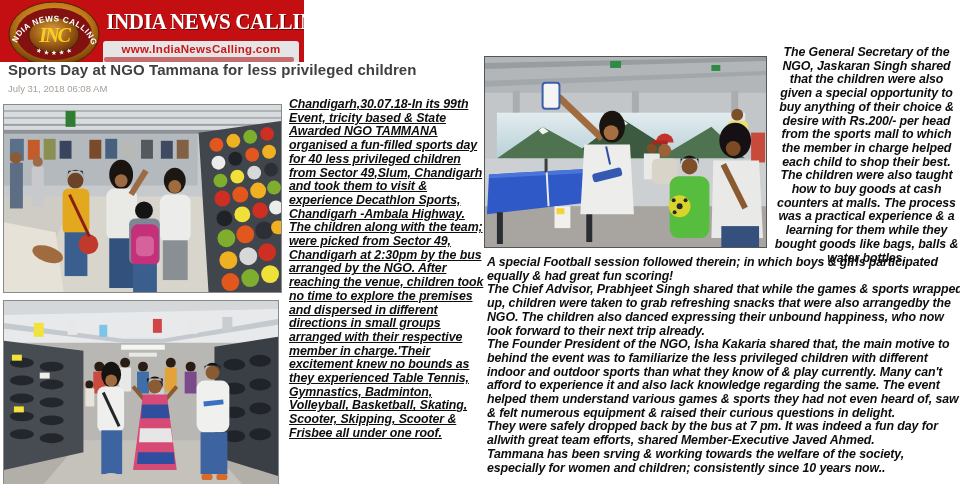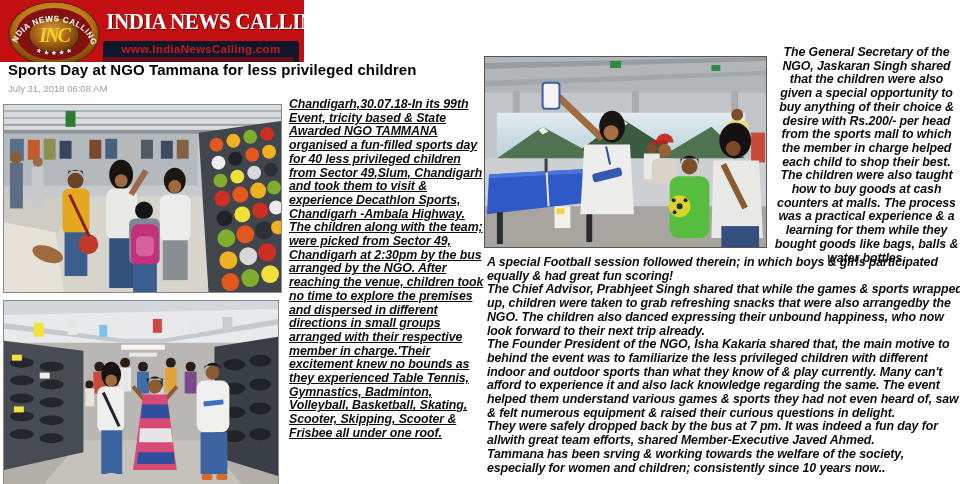--- a/index.html
+++ b/index.html
@@ -6,29 +6,29 @@
   #page{position:relative;width:960px;height:484px;background:#ffffff;overflow:hidden;
         font-family:"Liberation Sans",sans-serif;}
 
   
   .banner{position:absolute;left:0;top:0;width:304px;height:62px;background:#c40f12;overflow:hidden;}
   .logo-wrap{position:absolute;left:7px;top:1px;width:94px;height:68px;}
   .banner-title{position:absolute;left:98px;top:9px;width:206px;text-align:center;
       color:#ffffff;font-family:"Liberation Serif",serif;font-weight:bold;font-size:23px;
       letter-spacing:-0.5px;transform:scaleX(0.92);transform-origin:center;
       text-shadow:1px 1px 0 #6e0506;white-space:nowrap;}
-  .www-pill{position:absolute;left:103px;top:41px;width:196px;height:32px;background:#0f172a;
+  .www-pill{position:absolute;left:103px;top:41px;width:196px;height:32px;background:#e5e5e5;
       border-radius:3px;text-align:center;line-height:16px;color:#c8191c;font-weight:bold;
       font-size:11.5px;letter-spacing:0.3px;cursor:pointer;}
   .banner-fade{position:absolute;left:104px;top:57px;width:190px;height:5px;background:#ad0b0e;
       border-radius:2px;opacity:0.55;}
 
   
   .headline{position:absolute;left:8px;top:61px;width:560px;font-size:15px;font-weight:bold;
-      color:#000000;letter-spacing:0.1px;}
+      color:#404040;letter-spacing:0.1px;}
   .date{position:absolute;left:8px;top:83px;font-size:9.5px;color:#a59d97;}
 
   
   .photo{position:absolute;border:1px solid #8a8a8a;box-sizing:border-box;background:#bbb;}
   .photo svg{display:block;width:100%;height:100%;}
   #photo1{left:3px;top:104px;width:279px;height:189px;}
   #photo2{left:3px;top:300px;width:276px;height:184px;border-bottom:none;}
   #photo3{left:484px;top:56px;width:283px;height:192px;border-color:#555;}
 
   

